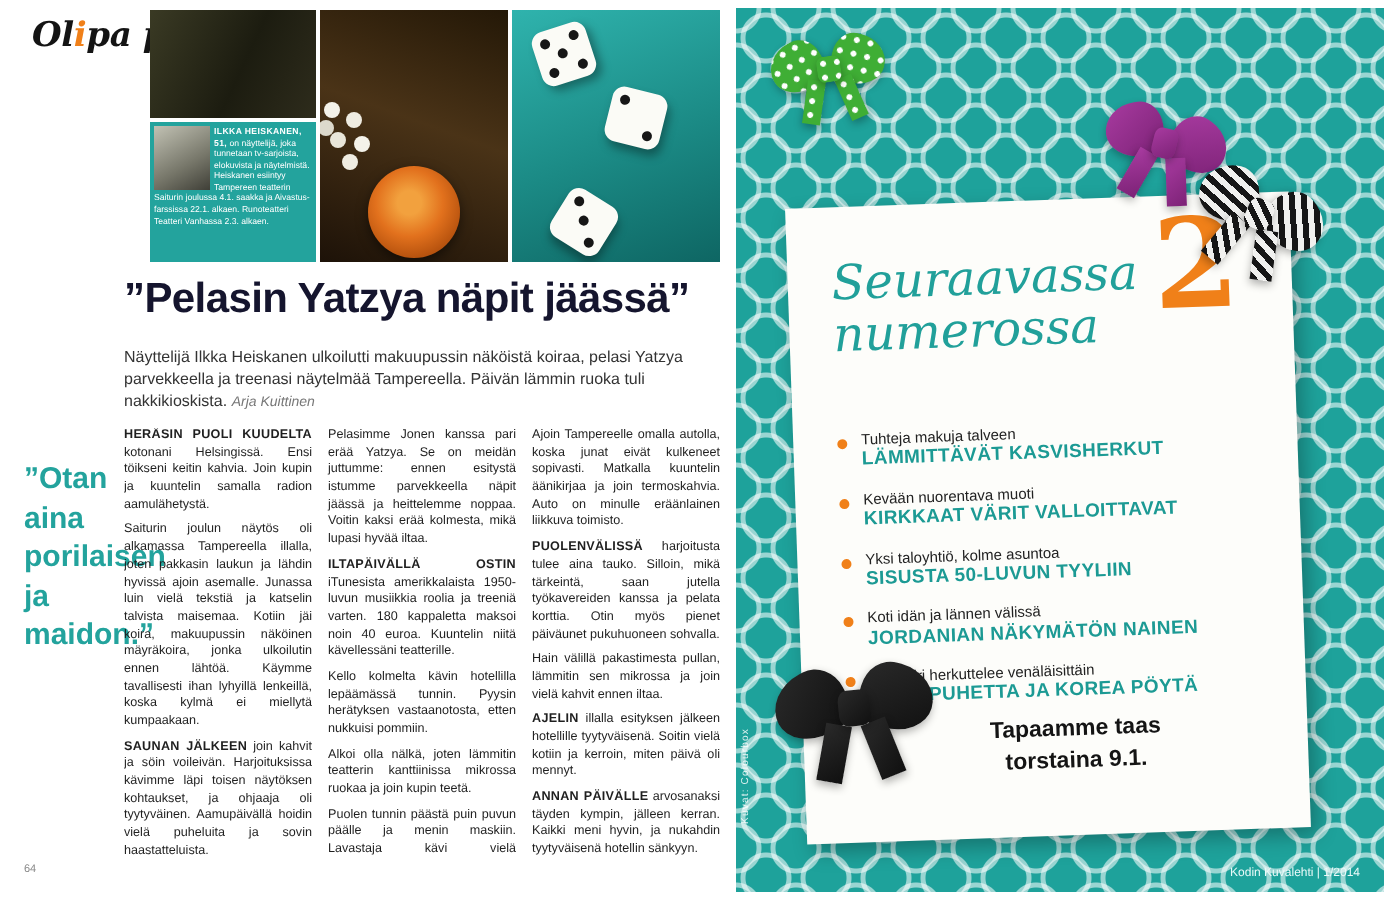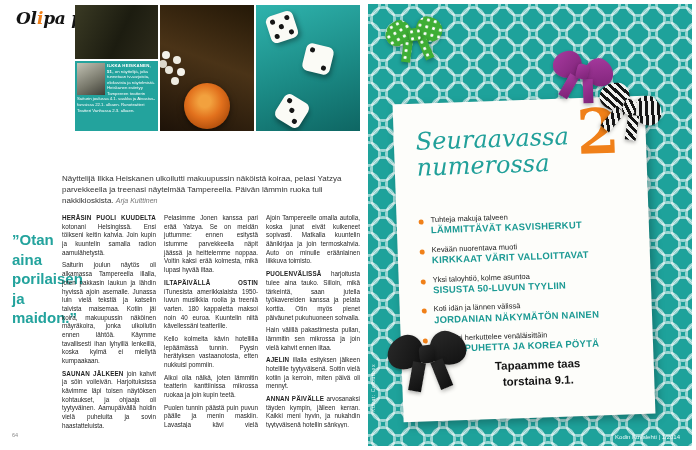--- a/index.html
+++ b/index.html
@@ -128,20 +128,21 @@
           <span class="pip p-br"></span>
         </div>
       </div>
 
       <div class="profile-box">
         <div class="portrait"></div>
         <p class="profile-text"><b>ILKKA HEISKANEN, 51,</b><span> on näyttelijä, joka tunnetaan tv-sarjoista, elokuvista ja näytelmistä. Heiskanen esiintyy Tampereen teatterin Saiturin joulussa 4.1. saakka ja Aivastus-farssissa 22.1. alkaen. Runoteatteri Teatteri Vanhassa 2.3. alkaen.</span></p>
       </div>
     </div>
 
+    <h1 class="headline">”Pelasin Yatzya näpit jäässä”</h1>
 
     <p class="lead"><span>Näyttelijä Ilkka Heiskanen ulkoilutti makuupussin näköistä koiraa, pelasi Yatzya parvekkeella ja treenasi näytelmää Tampereella. Päivän lämmin ruoka tuli nakkikioskista.</span> <i class="byline">Arja Kuittinen</i></p>
 
     <div class="pullquote">”Otan aina porilaisen ja maidon.”</div>
 
     <div class="columns">
       <div class="col">
           <p><b>HERÄSIN PUOLI KUUDELTA</b> kotonani Helsingissä. Ensi töikseni keitin kahvia. Join kupin ja kuuntelin samalla radion aamulähetystä.</p>
           <p>Saiturin joulun näytös oli alkamassa Tampereella illalla, joten pakkasin laukun ja lähdin hyvissä ajoin asemalle. Junassa luin vielä tekstiä ja katselin talvista maisemaa. Kotiin jäi koira, makuupussin näköinen mäyräkoira, jonka ulkoilutin ennen lähtöä. Käymme tavallisesti ihan lyhyillä lenkeillä, koska kylmä ei miellytä kumpaakaan.</p>
           <p><b>SAUNAN JÄLKEEN</b> join kahvit ja söin voileivän. Harjoituksissa kävimme läpi toisen näytöksen kohtaukset, ja ohjaaja oli tyytyväinen. Aamupäivällä hoidin vielä puheluita ja sovin haastatteluista.</p>

